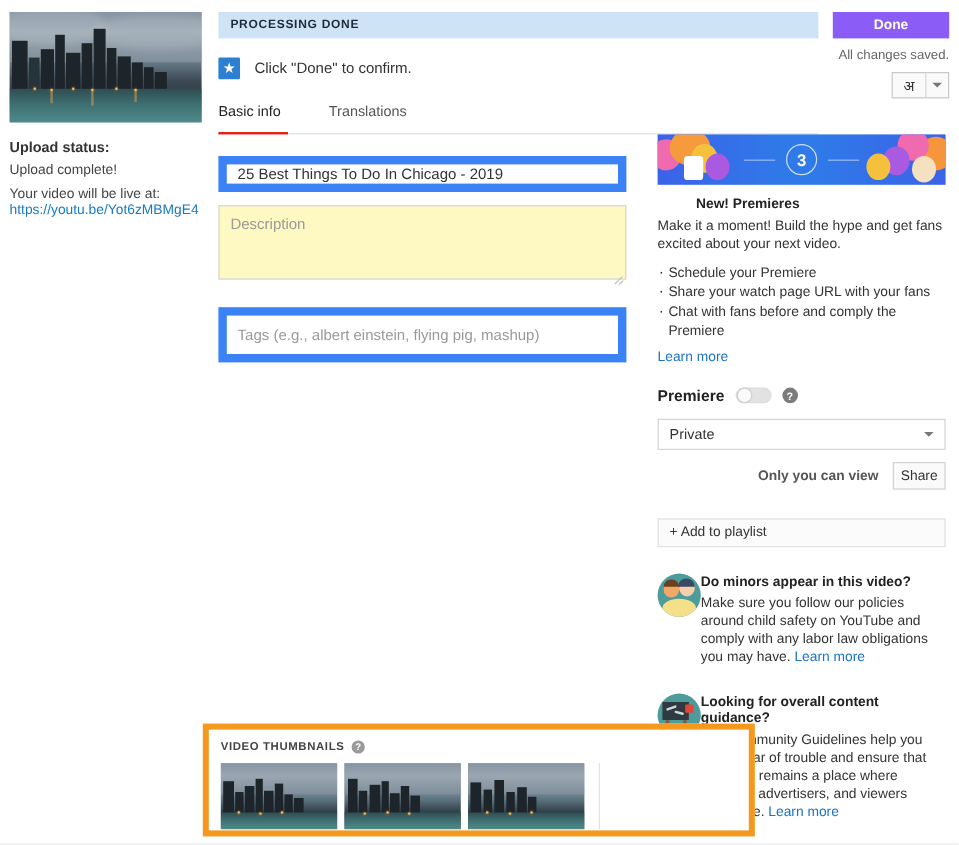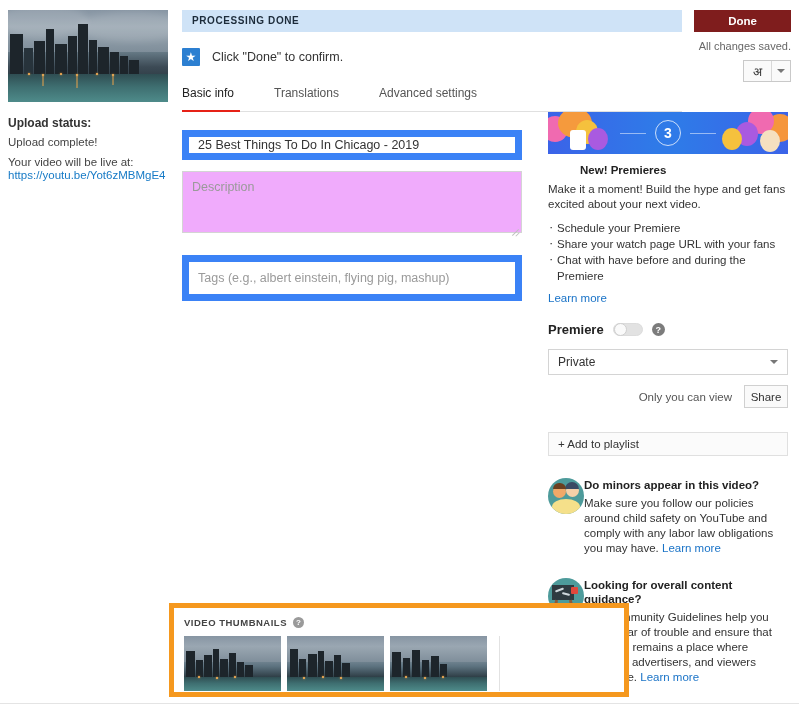--- a/index.html
+++ b/index.html
@@ -59,38 +59,38 @@
   .tab-active-bar { position:absolute; left:0; bottom:0; height:2.5px; background:#e62117; width: 58px; }
 
   .field-title, .field-tags {
     width: 340px; border:7px solid #3b82f6; background:#fff;
     font-size: 12.5px; color:#333; padding: 8px 9px; outline:none;
     font-family:"Liberation Sans", sans-serif;
   }
   .field-title { margin-top: 18px; height: 26px; }
   .field-desc {
     width: 340px; height: 62px; margin-top: 11px;
-    border:1px solid #d4d4d4; background:#f0abfc; resize:none;
+    border:1px solid #d4d4d4; background:#fef9c3; resize:none;
     font-size: 12.5px; color:#333; padding: 8px 9px; outline:none;
     font-family:"Liberation Sans", sans-serif;
   }
   .field-tags { margin-top: 18px; height: 46px; }
   .field-title::placeholder, .field-desc::placeholder, .field-tags::placeholder { color:#9a9a9a; }
   .desc-wrap { position:relative; width:340px; }
   .resize-grip { position:absolute; right:2px; bottom:2px; width:10px; height:10px; pointer-events:none; }
   .resize-grip:before, .resize-grip:after {
     content:""; position:absolute; background:#c0c0c0; height:1px; transform-origin:center;
   }
   .resize-grip:before { width:9px; right:0; bottom:2px; transform: rotate(-45deg); }
   .resize-grip:after { width:5px; right:0; bottom:0px; transform: rotate(-45deg); }
 
   
   .done-button {
     position:absolute; right: 8px; top: 10px; width: 97px; height: 22px;
-    background:#7f1d1d; color:#fff; font-size: 11.5px; font-weight: bold;
+    background:#8b5cf6; color:#fff; font-size: 11.5px; font-weight: bold;
     border:none; cursor:pointer; display:flex; align-items:center; justify-content:center;
     font-family:"Liberation Sans", sans-serif;
   }
   .saved-text { position:absolute; right: 8px; top: 40px; font-size: 11px; color:#666; }
   .lang-select {
     position:absolute; right: 8px; top: 60px; display:flex; height: 22px;
     border:1px solid #c9c9c9; background:#fafafa; cursor:pointer;
   }
   .lang-char { width: 27px; display:flex; align-items:center; justify-content:center; font-size:12px; color:#333; }
   .lang-div { width:1px; background:#d8d8d8; }
@@ -124,21 +124,21 @@
     background:#fafafa; border:1px solid #cfcfcf; }
   .help-circle { width:13px; height:13px; border-radius:50%; background:#7c7c7c; color:#fff;
     font-size:9px; display:flex; align-items:center; justify-content:center; margin-left:9px;
     cursor:pointer; font-weight:bold; }
 
   .privacy-select { margin-top: 12px; width: 240px; height: 26px; border:1px solid #d4d4d4;
     background:#fff; display:flex; align-items:center; padding: 0 9px; cursor:pointer;
     font-size: 12px; color:#333; justify-content:space-between; }
 
   .share-row { display:flex; align-items:center; justify-content:flex-end; margin-top: 10px; }
-  .only-you { font-size: 11.5px; color:#555; margin-right: 12px; }
+  .only-you { font-size: 11.5px; color:#555; margin-right: 12px; font-weight: bold; }
   .share-btn { width: 44px; height: 23px; border:1px solid #d0d0d0; background:#fafafa;
     font-size: 11.5px; color:#333; cursor:pointer; display:flex; align-items:center; justify-content:center;
     font-family:"Liberation Sans", sans-serif; }
 
   .playlist-btn { margin-top: 24px; width: 240px; height: 24px; border:1px solid #e0e0e0;
     background:#fbfbfb; display:flex; align-items:center; padding-left: 9px;
     font-size: 11.5px; color:#333; cursor:pointer; }
 
   .policy-item { display:flex; margin-top: 22px; }
   .policy-avatar { width: 36px; height: 36px; border-radius:50%; flex:0 0 36px; position:relative; overflow:hidden; background:#4d9b9b; }
@@ -217,21 +217,20 @@
     <div class="processing-banner">PROCESSING DONE</div>
 
     <div class="confirm-row">
       <div class="star-badge">★</div>
       <div class="confirm-text">Click "Done" to confirm.</div>
     </div>
 
     <div class="tabs">
       <div class="tab active">Basic info</div>
       <div class="tab">Translations</div>
-      <div class="tab">Advanced settings</div>
       <div class="tabs-underline"></div>
       <div class="tab-active-bar"></div>
     </div>
 
     <input class="field-title" value="25 Best Things To Do In Chicago - 2019" style="">
 
     <div class="desc-wrap">
       <textarea class="field-desc" placeholder="Description" style=""></textarea>
       <div class="resize-grip"></div>
     </div>
@@ -265,21 +264,21 @@
       <div class="pb-line" style="left:72px;width:26px;"></div>
       <div class="pb-line" style="right:72px;width:26px;"></div>
       <div class="pb-center">3</div>
     </div>
 
     <div class="side-h">New! Premieres</div>
     <div class="side-p">Make it a moment! Build the hype and get fans excited about your next video.</div>
     <ul class="side-list">
       <li>Schedule your Premiere</li>
       <li>Share your watch page URL with your fans</li>
-      <li>Chat with have before and during the Premiere</li>
+      <li>Chat with fans before and comply the Premiere</li>
     </ul>
     <a class="side-link learn-more-block" href="#">Learn more</a>
 
     <div class="premiere-row">
       <div class="premiere-label">Premiere</div>
       <div class="toggle">
           <div class="toggle-knob"></div>
         </div>
       <div class="help-circle">?</div>
     </div>

